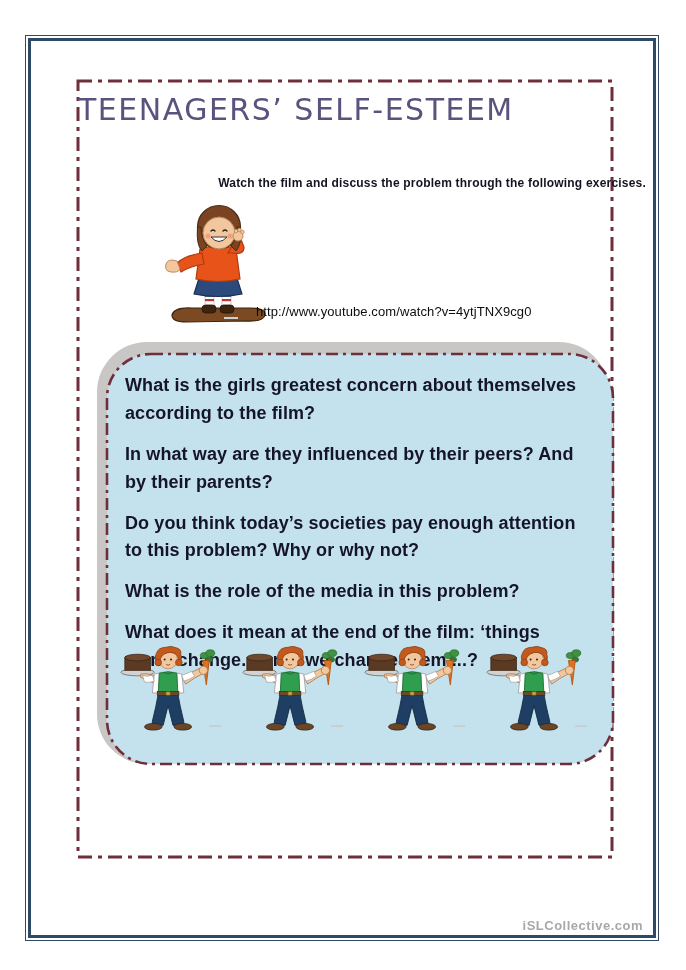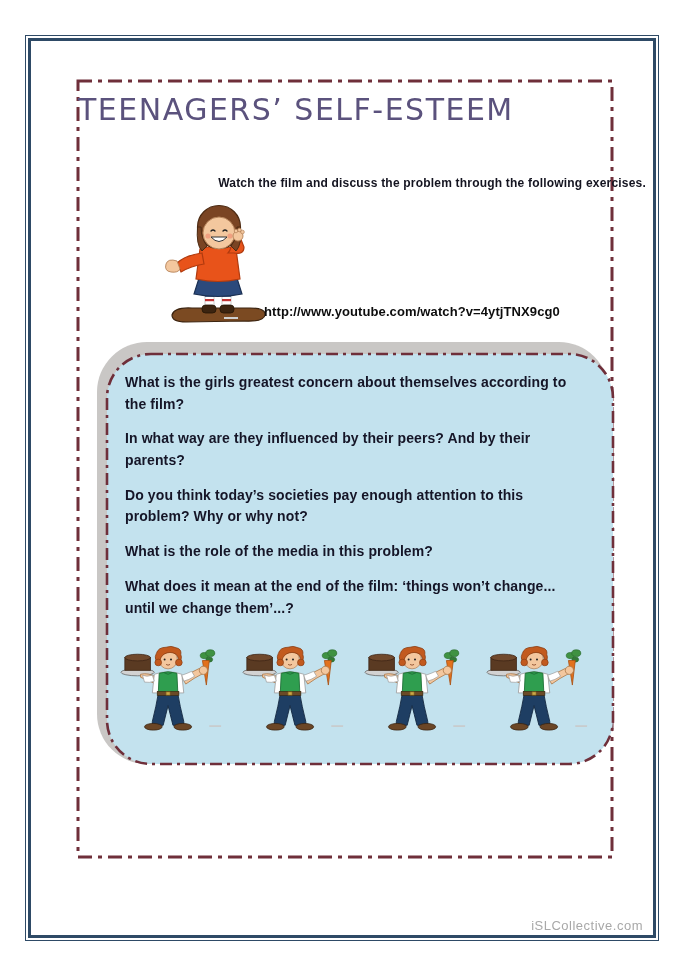--- a/index.html
+++ b/index.html
@@ -19,39 +19,39 @@
     position:absolute;left:78px;top:92px;width:534px;
     font-family:"DejaVu Sans",sans-serif;font-size:30px;letter-spacing:1.5px;
     color:#5b527d;font-weight:400;
   }
   .instruction{
     position:absolute;left:126px;top:176px;width:520px;
     font-size:12px;font-weight:bold;color:#141420;letter-spacing:0.2px;text-align:right;
   }
   .header-figure{position:absolute;left:158px;top:203px;}
   .video-url{
-    position:absolute;left:264px;top:304px;font-size:13px;font-weight:700;
+    position:absolute;left:256px;top:304px;font-size:13px;font-weight:400;
     color:#0d0d0d;letter-spacing:0.1px;
   }
   .qbox-wrap{position:absolute;left:97px;top:342px;width:518px;height:428px;}
   .qbox-svg{position:absolute;left:0;top:0;}
   .qcontent{
     position:absolute;left:0;top:0;right:0;box-sizing:border-box;
     padding:30px 26px 0 28px;
   }
   .qcontent p{
-    margin:0 0 13px 0;font-size:14px;font-weight:bold;line-height:1.55;
+    margin:0 0 13px 0;font-size:18px;font-weight:bold;line-height:1.55;
     color:#151527;letter-spacing:0.1px;
   }
   .qfigures{
     position:absolute;left:20px;right:24px;top:300px;height:90px;
     display:flex;justify-content:space-between;align-items:flex-end;
   }
   .footer-brand{
-    position:absolute;right:43px;top:918px;font-size:13px;font-weight:normal;
+    position:absolute;right:43px;top:918px;font-size:13px;font-weight:bold;
     color:#a8a8a8;letter-spacing:0.5px;
   }
 </style>
 </head>
 <body>
 
 <div class="page-frame"></div>
 
 <svg class="dashed-frame" width="538" height="780">
   <rect x="2" y="2" width="534" height="776" fill="none" stroke="#6f2f3a" stroke-width="3" stroke-dasharray="14 6 4 6"></rect>

